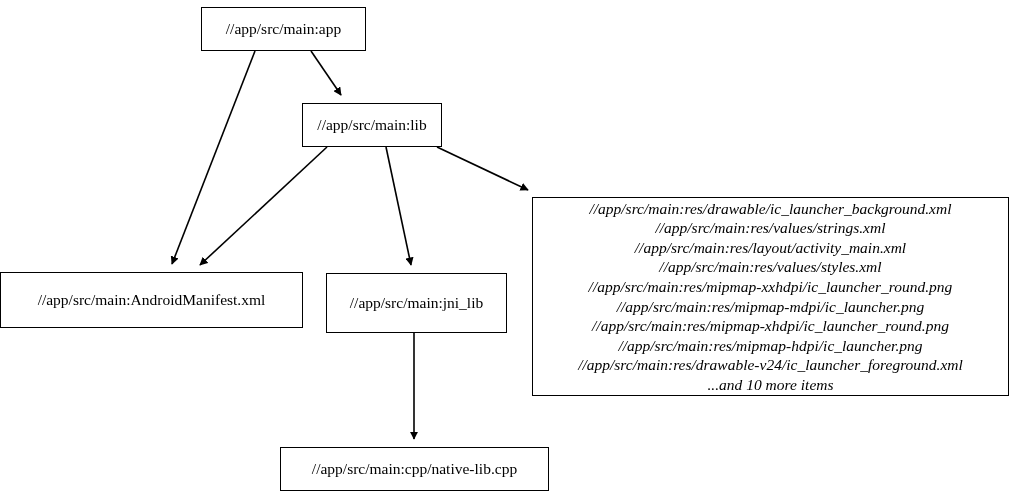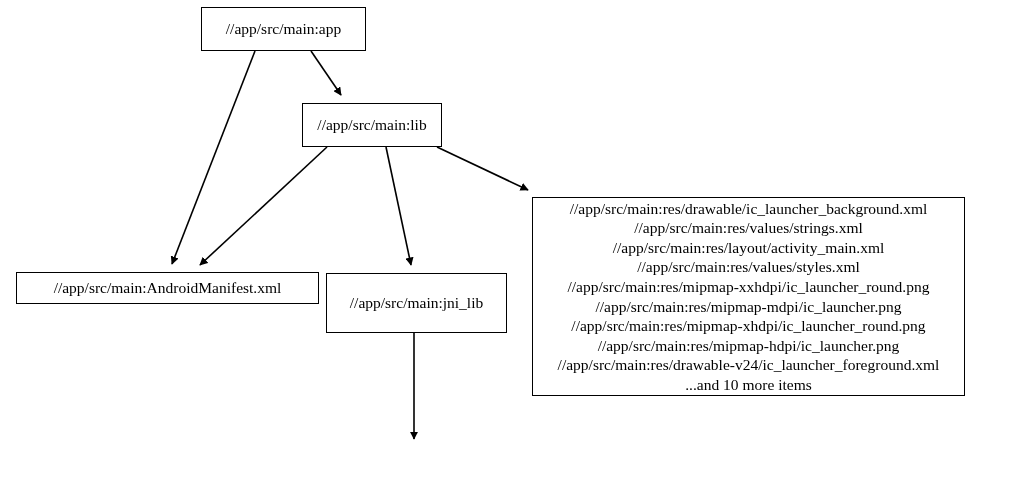--- a/index.html
+++ b/index.html
@@ -44,23 +44,23 @@
     text-align: center;
   }
   .node-multiline {
     white-space: pre-line;
     line-height: 19.6px;
     font-size: 15.5px;
     padding: 4px 8px;
   }
   #node-app      { left: 201px; top: 7px;   width: 165px; height: 44px; }
   #node-lib      { left: 302px; top: 103px; width: 140px; height: 44px; }
-  #node-manifest { left: 16px;   top: 272px; width: 303px; height: 32px; }
+  #node-manifest { left: 0;   top: 272px; width: 303px; height: 56px; }
   #node-jnilib   { left: 326px; top: 273px; width: 181px; height: 60px; }
-  #node-res      { left: 532px; top: 197px; width: 433px; height: 199px; }
+  #node-res      { left: 532px; top: 197px; width: 477px; height: 199px; font-style: italic; }
   #node-cpp      { left: 280px; top: 447px; width: 269px; height: 44px; }
 </style>
 </head>
 <body>
 
 <div id="canvas">
 
   <svg id="edges" viewBox="0 0 1018 496" xmlns="http://www.w3.org/2000/svg">
     <defs>
       <marker id="arrow" viewBox="0 0 10 10" refX="9" refY="5" markerWidth="5.2" markerHeight="5.2" orient="auto-start-reverse">
@@ -115,14 +115,17 @@
 //app/src/main:res/layout/activity_main.xml
 //app/src/main:res/values/styles.xml
 //app/src/main:res/mipmap-xxhdpi/ic_launcher_round.png
 //app/src/main:res/mipmap-mdpi/ic_launcher.png
 //app/src/main:res/mipmap-xhdpi/ic_launcher_round.png
 //app/src/main:res/mipmap-hdpi/ic_launcher.png
 //app/src/main:res/drawable-v24/ic_launcher_foreground.xml
 ...and 10 more items</span>
   </div>
 
+  <div class="node" id="node-cpp">
+    <span class="node-label">//app/src/main:cpp/native-lib.cpp</span>
+  </div>
 
 </div>
 
 </body></html>

